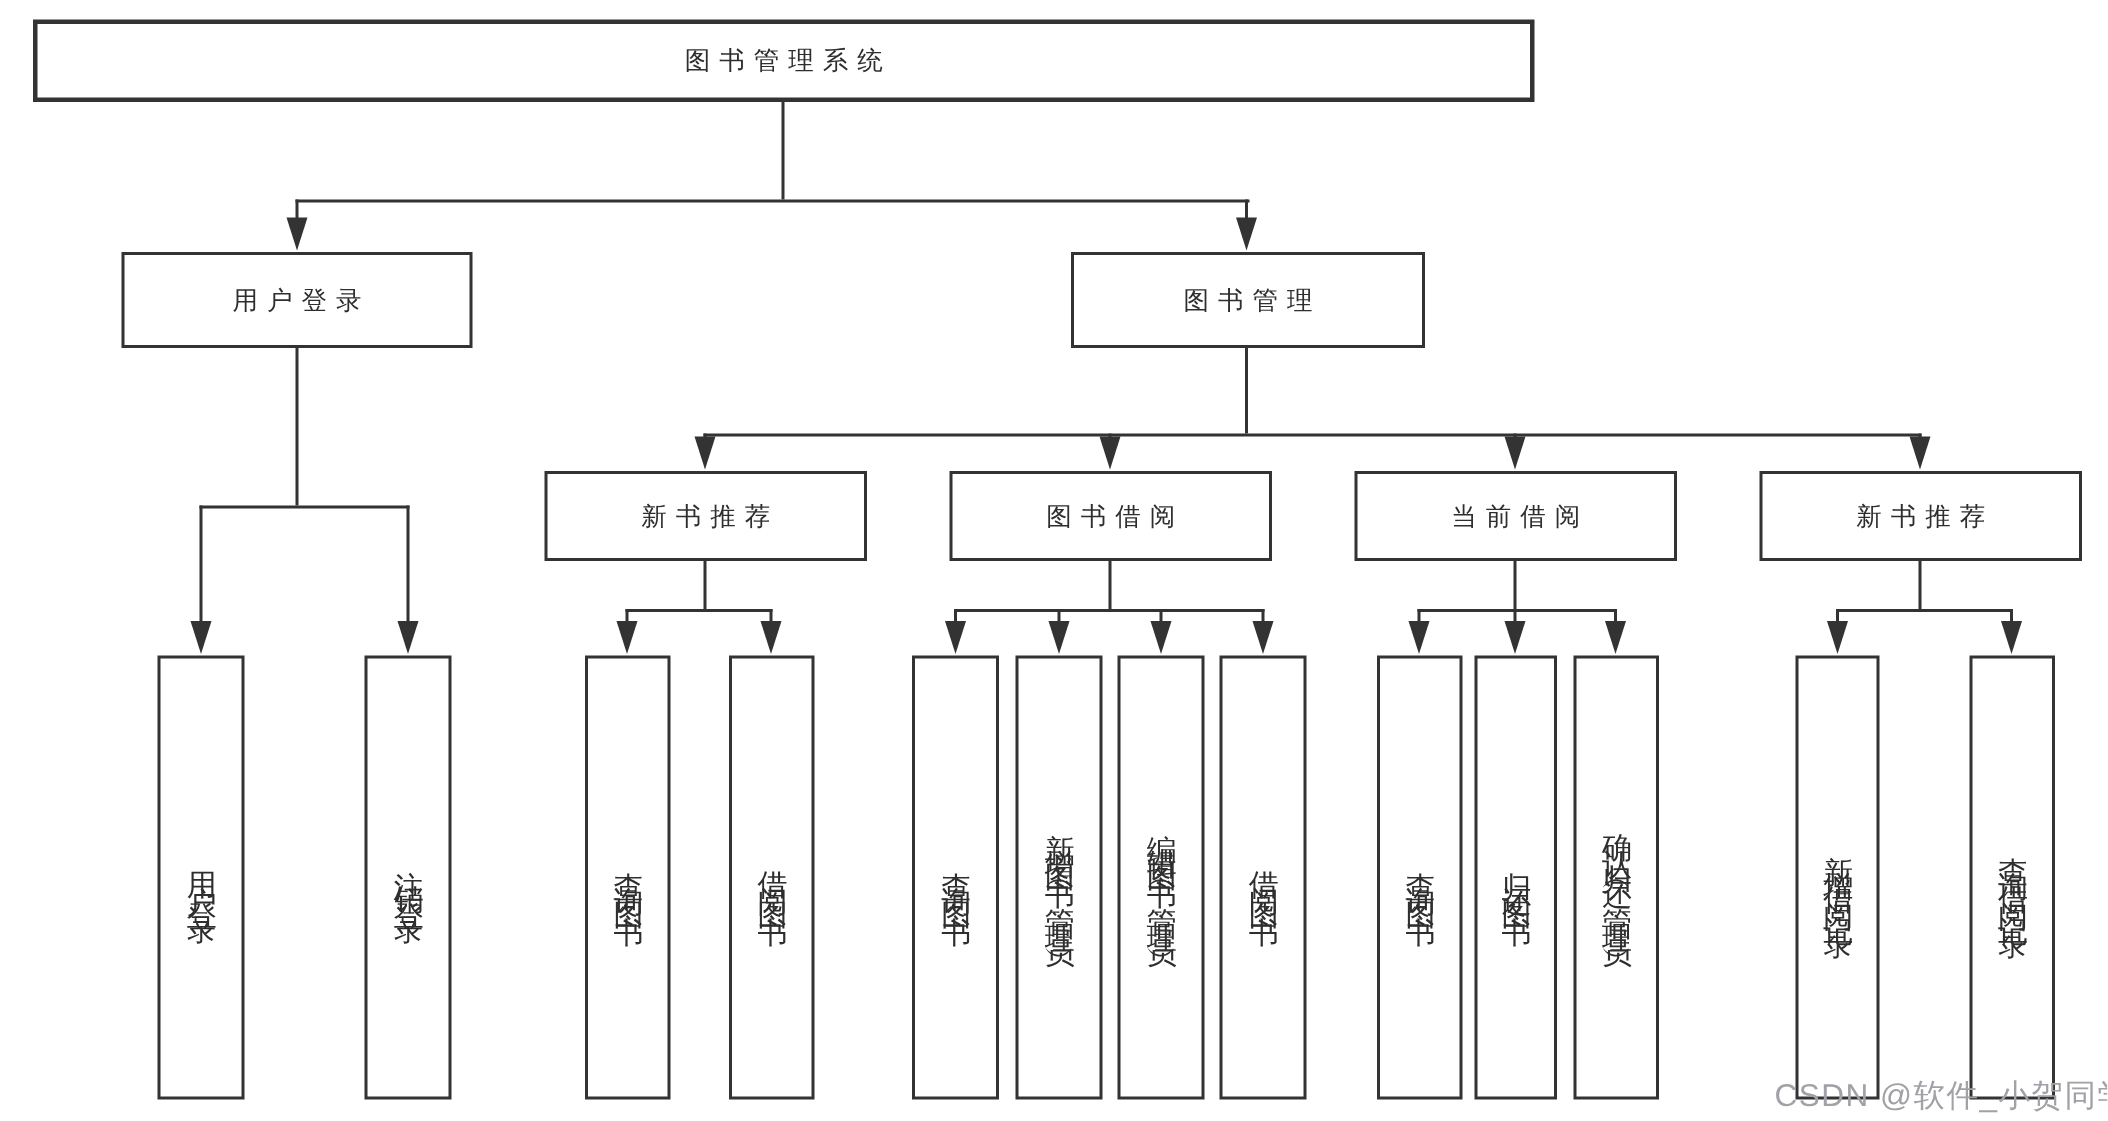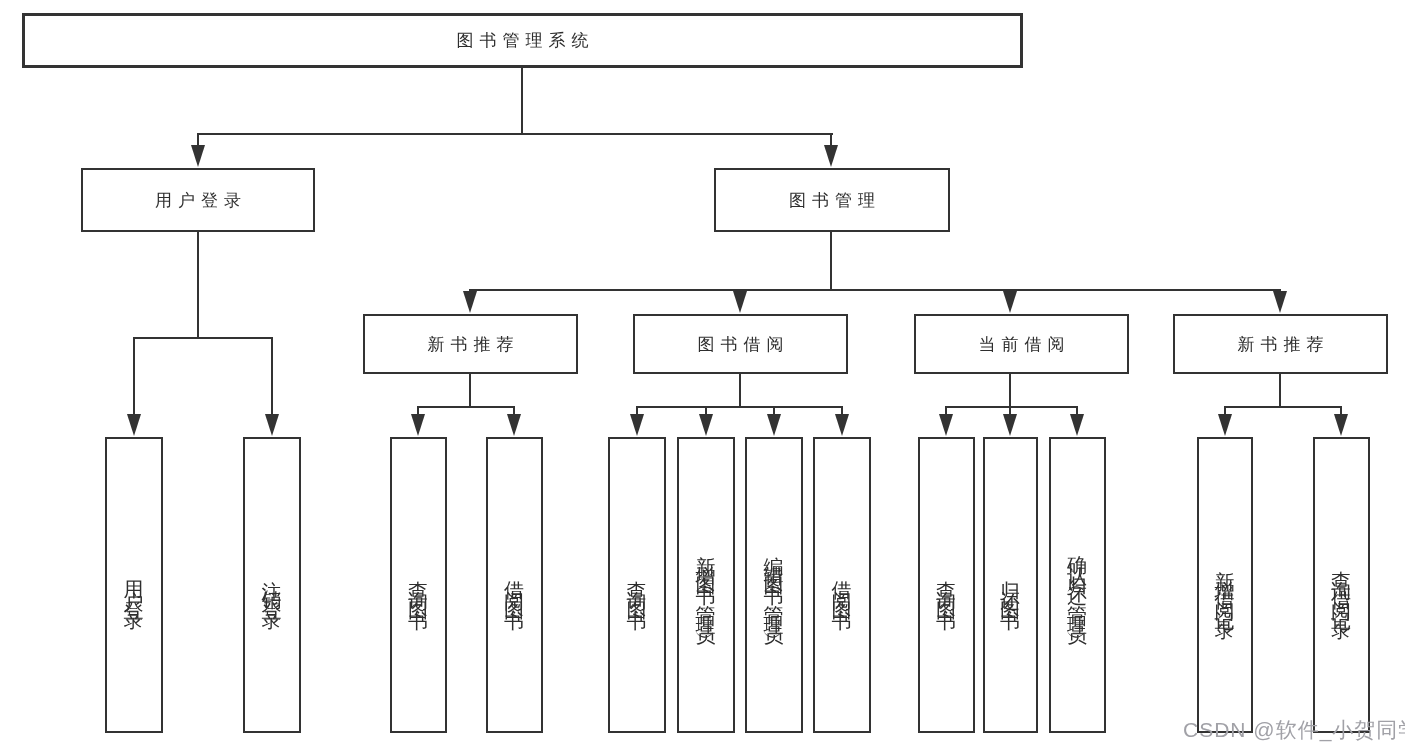--- a/index.html
+++ b/index.html
@@ -100,21 +100,21 @@
   <div class="arrow" style="left:1003px;top:291px;"></div>
   <div class="vline" style="left:1279px;top:289px;height:4px;"></div>
   <div class="arrow" style="left:1273px;top:291px;"></div>
 
   <div class="box" style="left:633px;top:314px;width:215px;height:60px;">
     <span>图书借阅</span>
   </div>
   <div class="box" style="left:363px;top:314px;width:215px;height:60px;">
     <span>新书推荐</span>
   </div>
-  <div class="box" style="left:903px;top:314px;width:215px;height:60px;margin-left:11px;">
+  <div class="box" style="left:903px;top:314px;width:215px;height:60px;">
     <span>当前借阅</span>
   </div>
   <div class="box" style="left:1173px;top:314px;width:215px;height:60px;">
     <span>新书推荐</span>
   </div>
 
   <div class="vline" style="left:469px;top:374px;height:32px;"></div>
   <div class="hline" style="left:417px;top:406px;width:98px;"></div>
   <div class="vline" style="left:417px;top:406px;height:10px;"></div>
   <div class="arrow" style="left:411px;top:414px;"></div>

